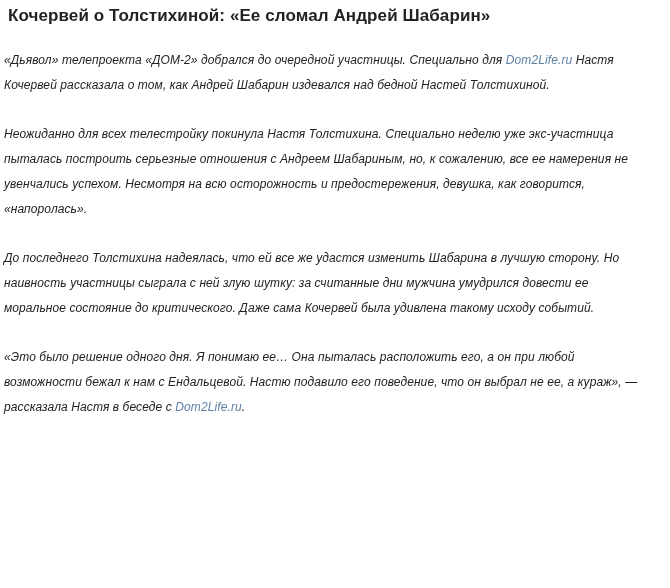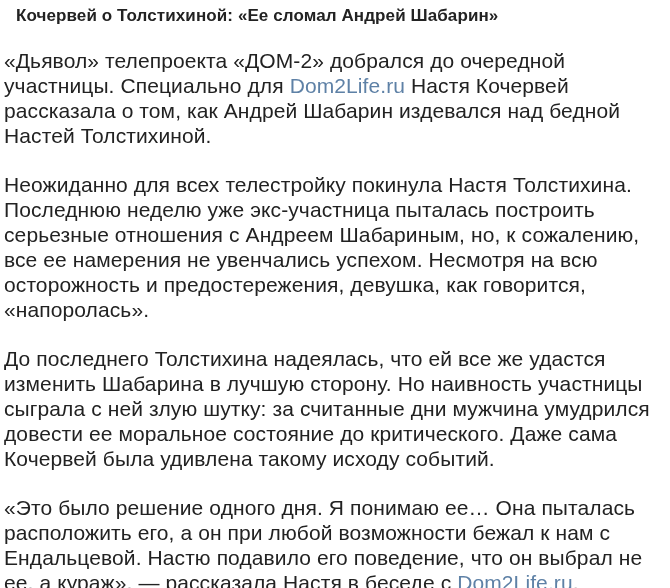--- a/index.html
+++ b/index.html
@@ -20,40 +20,41 @@
     color: var(--text);
     font-family: "Liberation Sans", sans-serif;
   }
   article {
     padding: 3px 8px 0 4px;
   }
   h1.article-title {
     font-size: 17px;
     font-weight: 700;
     line-height: 25px;
-    margin: 0 0 20px 12px;
+    margin: 0 0 20px 4px;
     letter-spacing: 0.1px;
   }
   p.article-paragraph {
-    font-size: 21px;
+    font-size: 12px;
     font-weight: 400;
     line-height: 25px;
     margin: 0 8px 24px 0;
     letter-spacing: 0.1px;
+    font-style: italic;
   }
   a.inline-link {
     color: var(--link);
     text-decoration: none;
     cursor: pointer;
   }
 </style>
 </head>
 <body>
 
 <article>
   <h1 class="article-title">Кочервей о Толстихиной: «Ее сломал Андрей Шабарин»</h1>
   <div id="article-body">
       <p class="article-paragraph"><span>«Дьявол» телепроекта «ДОМ-2» добрался до очередной участницы. Специально для </span><a class="inline-link" href="#">Dom2Life.ru</a><span> Настя Кочервей рассказала о том, как Андрей Шабарин издевался над бедной Настей Толстихиной.</span></p>
-      <p class="article-paragraph"><span>Неожиданно для всех телестройку покинула Настя Толстихина. Последнюю неделю уже экс-участница пыталась построить серьезные отношения с Андреем Шабариным, но, к сожалению, все ее намерения не увенчались успехом. Несмотря на всю осторожность и предостережения, девушка, как говорится, «напоролась».</span></p>
+      <p class="article-paragraph"><span>Неожиданно для всех телестройку покинула Настя Толстихина. Специально неделю уже экс-участница пыталась построить серьезные отношения с Андреем Шабариным, но, к сожалению, все ее намерения не увенчались успехом. Несмотря на всю осторожность и предостережения, девушка, как говорится, «напоролась».</span></p>
       <p class="article-paragraph"><span>До последнего Толстихина надеялась, что ей все же удастся изменить Шабарина в лучшую сторону. Но наивность участницы сыграла с ней злую шутку: за считанные дни мужчина умудрился довести ее моральное состояние до критического. Даже сама Кочервей была удивлена такому исходу событий.</span></p>
       <p class="article-paragraph"><span>«Это было решение одного дня. Я понимаю ее… Она пыталась расположить его, а он при любой возможности бежал к нам с Ендальцевой. Настю подавило его поведение, что он выбрал не ее, а кураж», — рассказала Настя в беседе с </span><a class="inline-link" href="#">Dom2Life.ru</a><span>.</span></p>
     </div>
 </article>
 
 </body></html>

